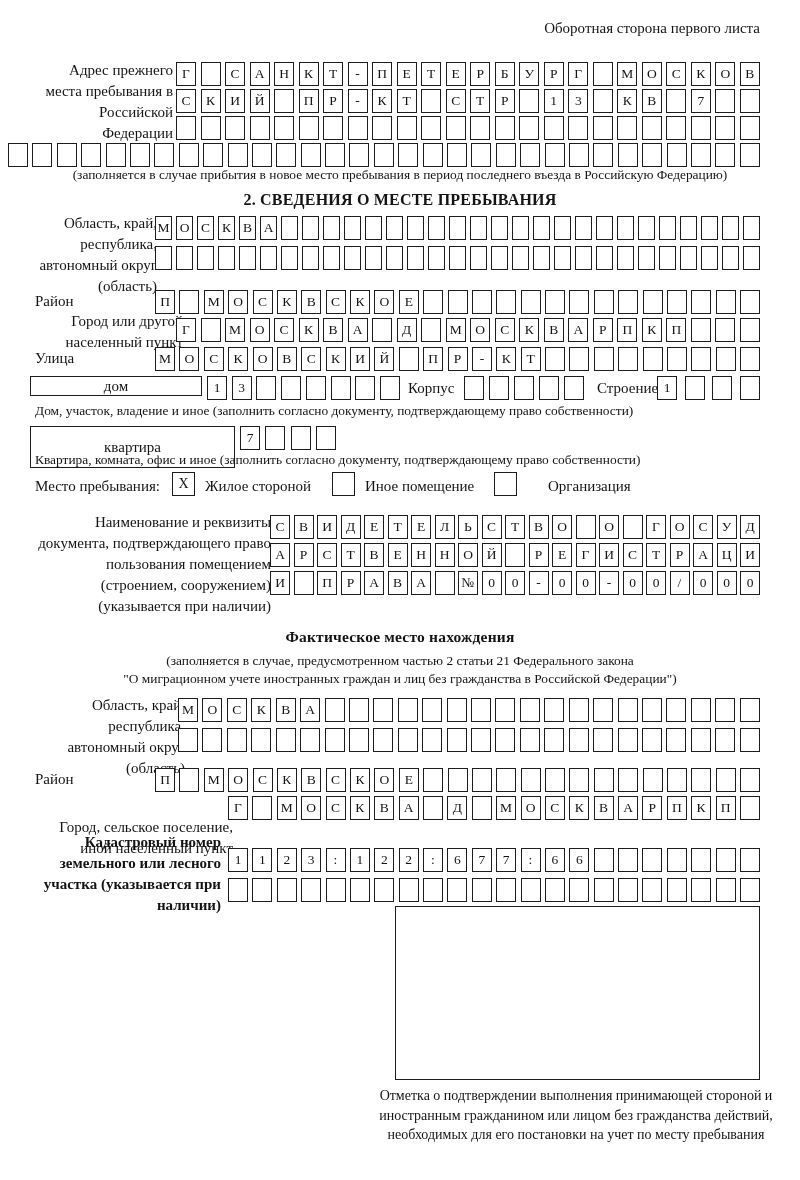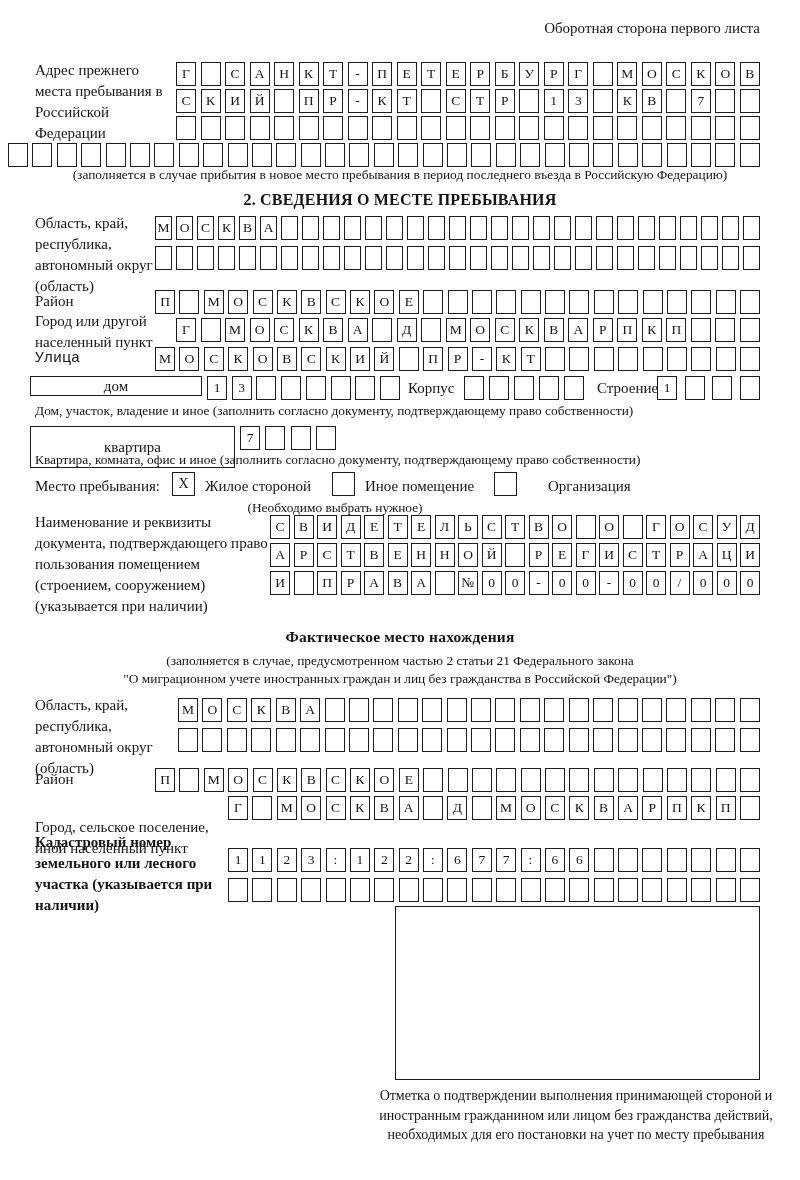--- a/index.html
+++ b/index.html
@@ -1,18 +1,18 @@
 <!DOCTYPE html>
 <html><head>
 <meta charset="utf-8">
 <style>
   html,body{margin:0;padding:0;background:#fff;}
   .page{position:relative;width:800px;height:1180px;background:#fff;color:#141414;
         font-family:"Liberation Serif", "DejaVu Serif", serif;overflow:hidden;}
-  .abs{position:absolute;}
+  .abs{position:absolute;text-align:right;}
   .lbl{font-size:15px;line-height:21px;}
   .note{font-size:13.4px;text-align:center;}
   .sect-title{font-weight:bold;font-size:16px;text-align:center;letter-spacing:.2px;}
   .cellrow{position:absolute;display:flex;justify-content:space-between;height:25px;}
   .cell{width:20px;height:24px;border:1.6px solid #1d1d1d;box-sizing:border-box;
         display:flex;align-items:center;justify-content:center;font-size:13.5px;line-height:1;background:#fff;}
   .cw17 .cell{width:17px;}
   .wbox{position:absolute;border:1.6px solid #1d1d1d;box-sizing:border-box;background:#fff;
         display:flex;align-items:center;justify-content:center;font-size:15px;}
   .chk{position:absolute;width:23px;height:24px;border:1.6px solid #1d1d1d;box-sizing:border-box;
@@ -257,21 +257,21 @@
       <span class="cell">А</span>
       <span class="cell">Р</span>
       <span class="cell">П</span>
       <span class="cell">К</span>
       <span class="cell">П</span>
       <span class="cell"></span>
       <span class="cell"></span>
       <span class="cell"></span>
     </div>
 
-  <div class="abs lbl" style="left:35px;top:348px;font-family:Liberation Mono, monospace;">Улица</div>
+  <div class="abs lbl" style="left:35px;top:348px;">Улица</div>
   <div class="cellrow" style="left:155px;top:347px;width:605px;">
       <span class="cell">М</span>
       <span class="cell">О</span>
       <span class="cell">С</span>
       <span class="cell">К</span>
       <span class="cell">О</span>
       <span class="cell">В</span>
       <span class="cell">С</span>
       <span class="cell">К</span>
       <span class="cell">И</span>
@@ -330,21 +330,20 @@
     </div>
   <div class="abs" style="left:35px;top:452px;font-size:13.4px;">Квартира, комната, офис и иное (заполнить согласно документу, подтверждающему право собственности)</div>
 
   <div class="abs lbl" style="left:35px;top:476px;">Место пребывания:</div>
   <div class="chk" style="left:172px;top:472px;">X</div>
   <div class="abs lbl" style="left:205px;top:476px;">Жилое стороной</div>
   <div class="chk" style="left:332px;top:472px;"></div>
   <div class="abs lbl" style="left:365px;top:476px;">Иное помещение</div>
   <div class="chk" style="left:494px;top:472px;"></div>
   <div class="abs lbl" style="left:548px;top:476px;">Организация</div>
-  <div class="abs note" style="left:35px;top:500px;width:600px;">(Необходимо выбрать нужное)</div>
 
   <div class="abs lbl" style="left:35px;top:512px;width:236px;">Наименование и реквизиты документа, подтверждающего право пользования помещением (строением, сооружением) (указывается при наличии)</div>
   <div class="cellrow" style="left:270px;top:515px;width:490px;">
       <span class="cell">С</span>
       <span class="cell">В</span>
       <span class="cell">И</span>
       <span class="cell">Д</span>
       <span class="cell">Е</span>
       <span class="cell">Т</span>
       <span class="cell">Е</span>

